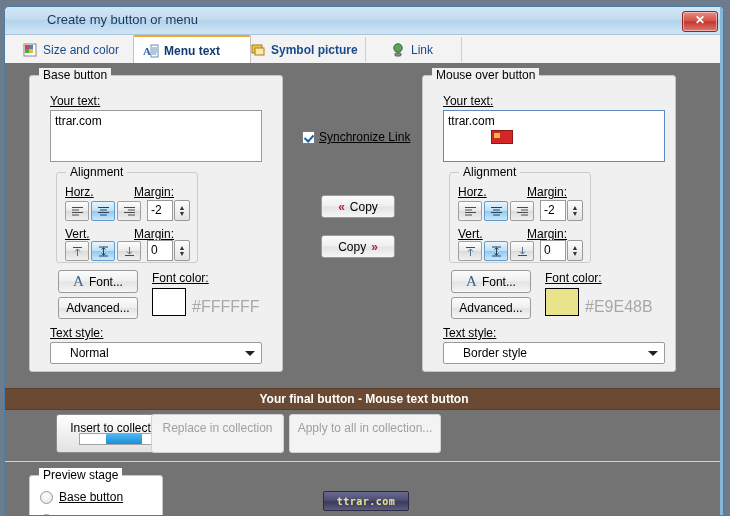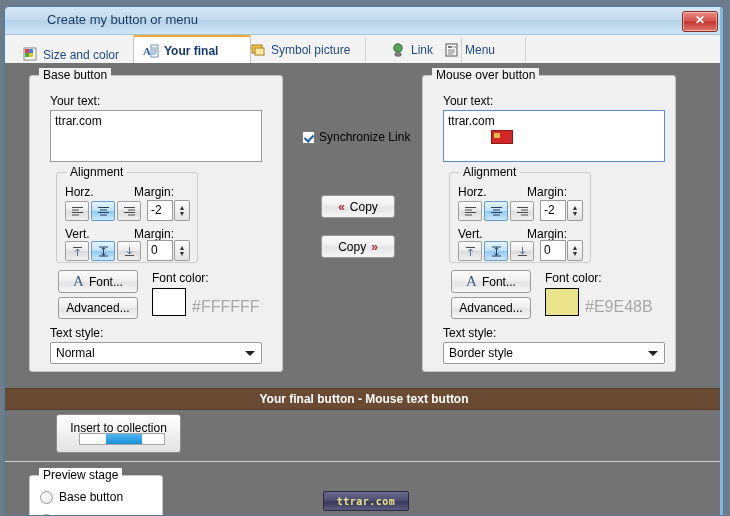--- a/index.html
+++ b/index.html
@@ -56,21 +56,21 @@
   .tab .ico{width:16px;height:16px;flex:none;position:relative;display:block;}
   
   .content{position:absolute;left:0;top:56px;right:0;bottom:0;background:#737373;}
   .panel{
     position:absolute;background:#f0f0f0;
     border:1px solid #c6c6c6;border-radius:3px;
   }
   .panel-legend{
     position:absolute;top:-8px;left:9px;background:#f0f0f0;padding:0 4px;font-size:12px;
   }
-  .lbl{position:absolute;font-size:12px;color:#000;white-space:nowrap;}
+  .lbl{position:absolute;font-size:12px;color:#000;white-space:nowrap;text-decoration:underline;}
   .textbox{
     position:absolute;background:#fff;border:1px solid #9a9a9a;
     font-size:12px;padding:3px 4px;box-sizing:border-box;overflow:hidden;
   }
   .textbox.focus{border:1px solid #5a8cc0;}
   .subpanel{
     position:absolute;border:1px solid #cccccc;border-radius:3px;background:transparent;
   }
   .btn-sq{
     position:absolute;width:24px;height:20px;box-sizing:border-box;
@@ -98,21 +98,21 @@
     background:linear-gradient(to bottom,#fbfbfb 0%,#efefef 48%,#e3e3e3 52%,#f6f6f6 100%);
     border:1px solid #9a9a9a;border-radius:3px;font-size:12px;
     display:flex;align-items:center;justify-content:center;gap:5px;cursor:pointer;
     color:#000;
   }
   .swatch{position:absolute;border:1px solid #000;box-sizing:border-box;}
   .hexlbl{position:absolute;font-size:16px;color:#a8a8a8;}
   .combo{
     position:absolute;height:22px;box-sizing:border-box;background:#fff;
     border:1px solid #9a9a9a;border-radius:2px;font-size:12px;
-    display:flex;align-items:center;padding-left:5px;cursor:pointer;text-align:right;
+    display:flex;align-items:center;padding-left:19px;cursor:pointer;text-align:right;
   }
   .combo .arrow{
     position:absolute;right:6px;top:8px;width:0;height:0;
     border-left:5px solid transparent;border-right:5px solid transparent;border-top:5px solid #222;
   }
   .cbx{
     position:absolute;width:13px;height:13px;box-sizing:border-box;
     background:#fff;border:1px solid #7a7a7a;cursor:pointer;
   }
   .cbx:after{
@@ -174,21 +174,21 @@
 <body>
 
 <div class="window">
 
   <div class="titlebar">
     <div class="title-text">Create my button or menu</div>
     <div class="close-btn">✕</div>
   </div>
 
   <div class="tabstrip">
-    <div class="tab" style="left:8px;width:104px;align-items:flex-end;">
+    <div class="tab" style="left:8px;width:104px;">
       <span class="ico">
         <svg width="16" height="16" viewBox="0 0 16 16">
             <rect x="2" y="2" width="12" height="12" fill="#fff" stroke="#888"></rect>
             <rect x="3" y="3" width="4" height="4" fill="#e04040"></rect>
             <rect x="7" y="3" width="4" height="4" fill="#4080e0"></rect>
             <rect x="3" y="7" width="4" height="4" fill="#40b040"></rect>
             <rect x="7" y="7" width="4" height="4" fill="#e0c030"></rect>
           </svg>
       </span>
       <span>Size and color</span>
@@ -198,56 +198,43 @@
       <span class="ico">
         <svg width="16" height="16" viewBox="0 0 16 16">
             <text x="0" y="12" font-size="11" fill="#2b5ea8" font-family="serif">A</text>
             <rect x="8" y="2" width="7" height="12" fill="#fff" stroke="#6b8fb5"></rect>
             <line x1="9" y1="5" x2="14" y2="5" stroke="#6b8fb5"></line>
             <line x1="9" y1="7" x2="14" y2="7" stroke="#6b8fb5"></line>
             <line x1="9" y1="9" x2="14" y2="9" stroke="#6b8fb5"></line>
             <line x1="9" y1="11" x2="13" y2="11" stroke="#6b8fb5"></line>
           </svg>
       </span>
-      <span>Your final</span>
-    </div>
-
-    <div class="tab" style="left:236px;width:106px;">
+      <span>Menu text</span>
+    </div>
+
+    <div class="tab" style="left:236px;width:106px;font-weight:bold;">
       <span class="ico">
         <svg width="16" height="16" viewBox="0 0 16 16">
             <rect x="2" y="3" width="10" height="8" fill="#f3c44b" stroke="#a87f1c"></rect>
             <rect x="5" y="6" width="9" height="7" fill="#fde8a8" stroke="#a87f1c"></rect>
           </svg>
       </span>
       <span>Symbol picture</span>
     </div>
 
     <div class="tab" style="left:376px;width:62px;">
       <span class="ico">
         <svg width="16" height="16" viewBox="0 0 16 16">
             <circle cx="8" cy="6" r="4.2" fill="#5aa55a" stroke="#2e6b2e"></circle>
             <rect x="5" y="11" width="6" height="3" rx="1" fill="#8e8e8e" stroke="#5c5c5c"></rect>
           </svg>
       </span>
       <span>Link</span>
     </div>
 
-    <div class="tab" style="left:430px;width:72px;">
-      <span class="ico">
-        <svg width="16" height="16" viewBox="0 0 16 16">
-            <rect x="2" y="2" width="11" height="12" fill="#fff" stroke="#555"></rect>
-            <rect x="4" y="4" width="4" height="2" fill="#777"></rect>
-            <line x1="9" y1="5" x2="12" y2="5" stroke="#777"></line>
-            <line x1="4" y1="8" x2="11" y2="8" stroke="#777"></line>
-            <line x1="4" y1="10" x2="11" y2="10" stroke="#777"></line>
-            <line x1="4" y1="12" x2="9" y2="12" stroke="#777"></line>
-          </svg>
-      </span>
-      <span>Menu</span>
-    </div>
   </div>
 
   <div class="content">
 
     <div class="panel" style="left:24px;top:12px;width:252px;height:295px;">
       <div class="panel-legend">Base button</div>
 
       <div class="lbl" style="left:20px;top:18px;">Your text:</div>
       <div class="textbox" style="left:20px;top:34px;width:212px;height:52px;">ttrar.com</div>
 
@@ -446,20 +433,26 @@
       </div>
     </div>
 
     <div class="banner" style="top:325px;">Your final button - Mouse text button</div>
 
     <div class="bigbtn active" style="left:16px;top:351px;width:125px;height:39px;">
       <span>Insert to collection</span>
       <span class="progress">
           <i></i>
         </span>
+    </div>
+    <div class="bigbtn dim" style="left:146px;top:351px;width:133px;height:39px;">
+      <span>Replace in collection</span>
+    </div>
+    <div class="bigbtn dim" style="left:284px;top:351px;width:152px;height:39px;">
+      <span>Apply to all in collection...</span>
     </div>
 
     <div class="sep" style="left:0;top:398px;right:0;"></div>
 
     <div class="panel" style="left:24px;top:412px;width:132px;height:60px;background:#fff;">
       <div class="panel-legend" style="background:#fff;">Preview stage</div>
       <div class="radio" style="left:10px;top:15px;"></div>
       <div class="lbl" style="left:29px;top:14px;">Base button</div>
       <div class="radio on" style="left:10px;top:38px;"></div>
       <div class="lbl" style="left:29px;top:37px;">Mouse over button</div>

